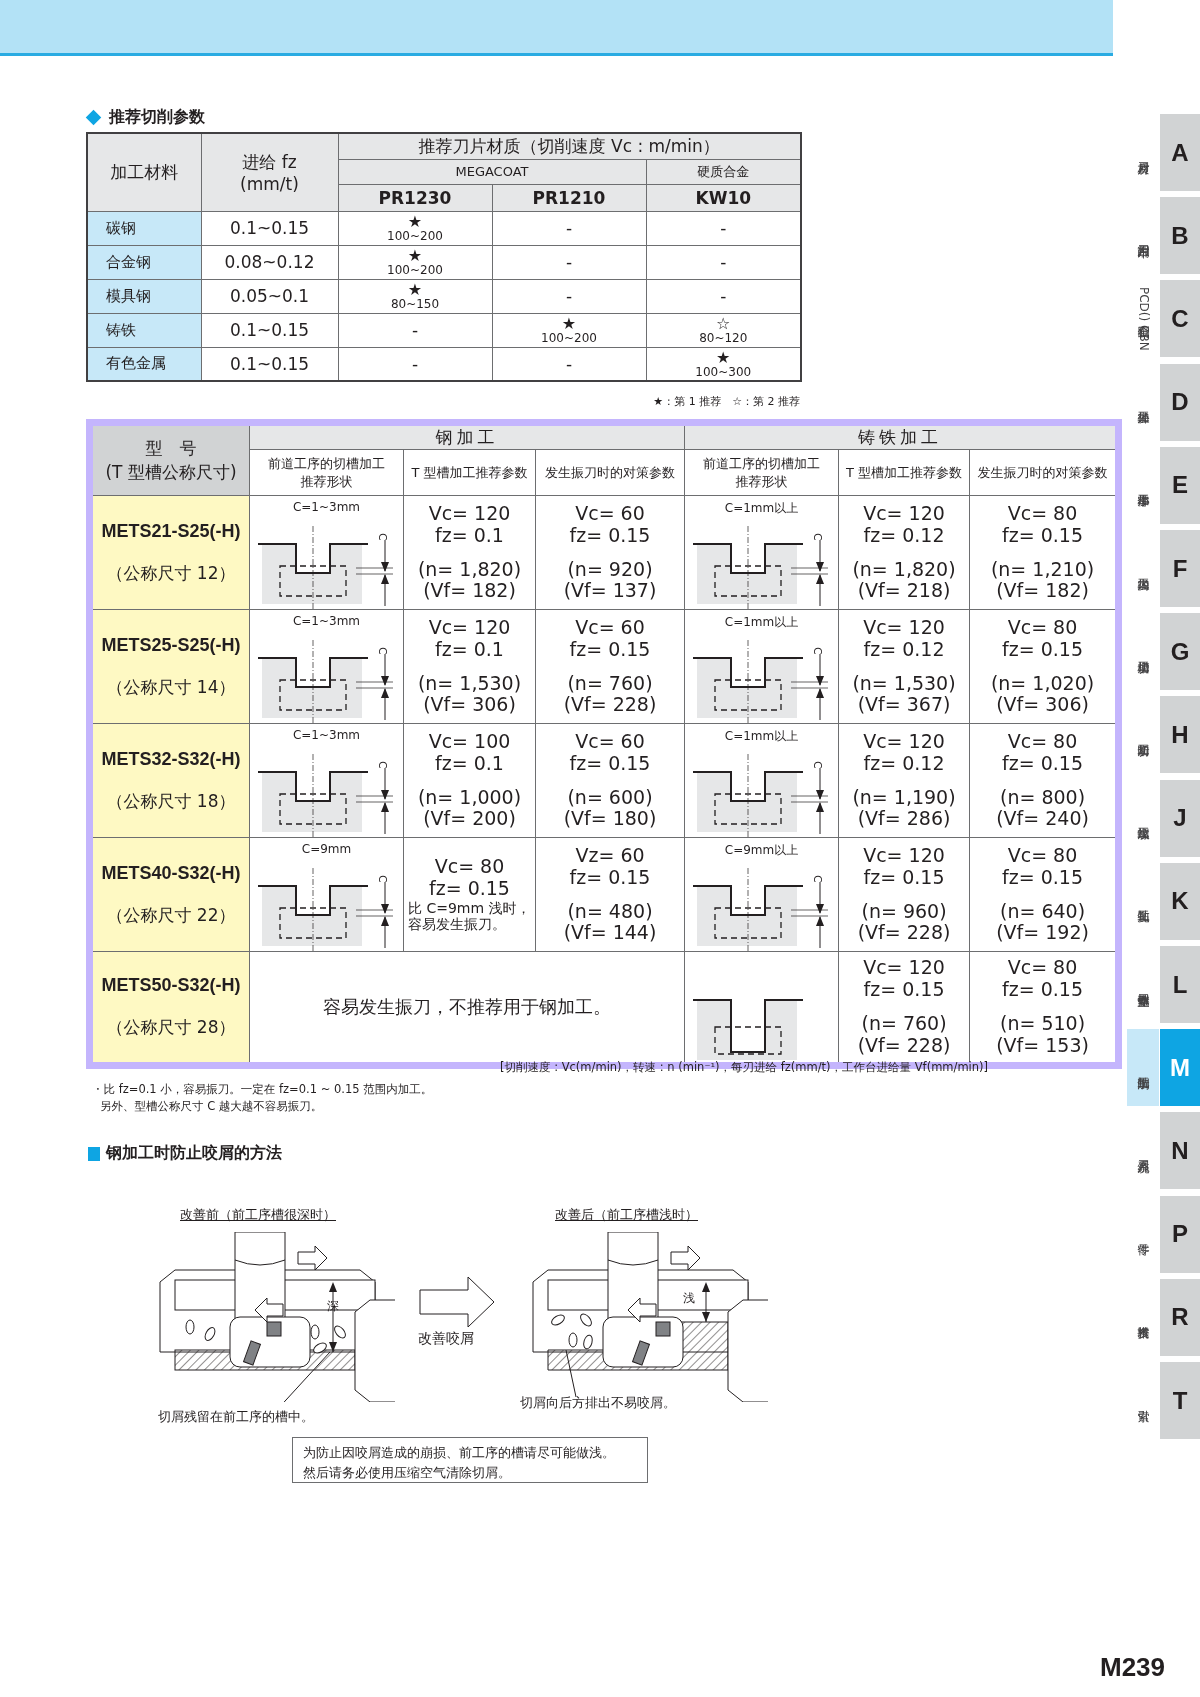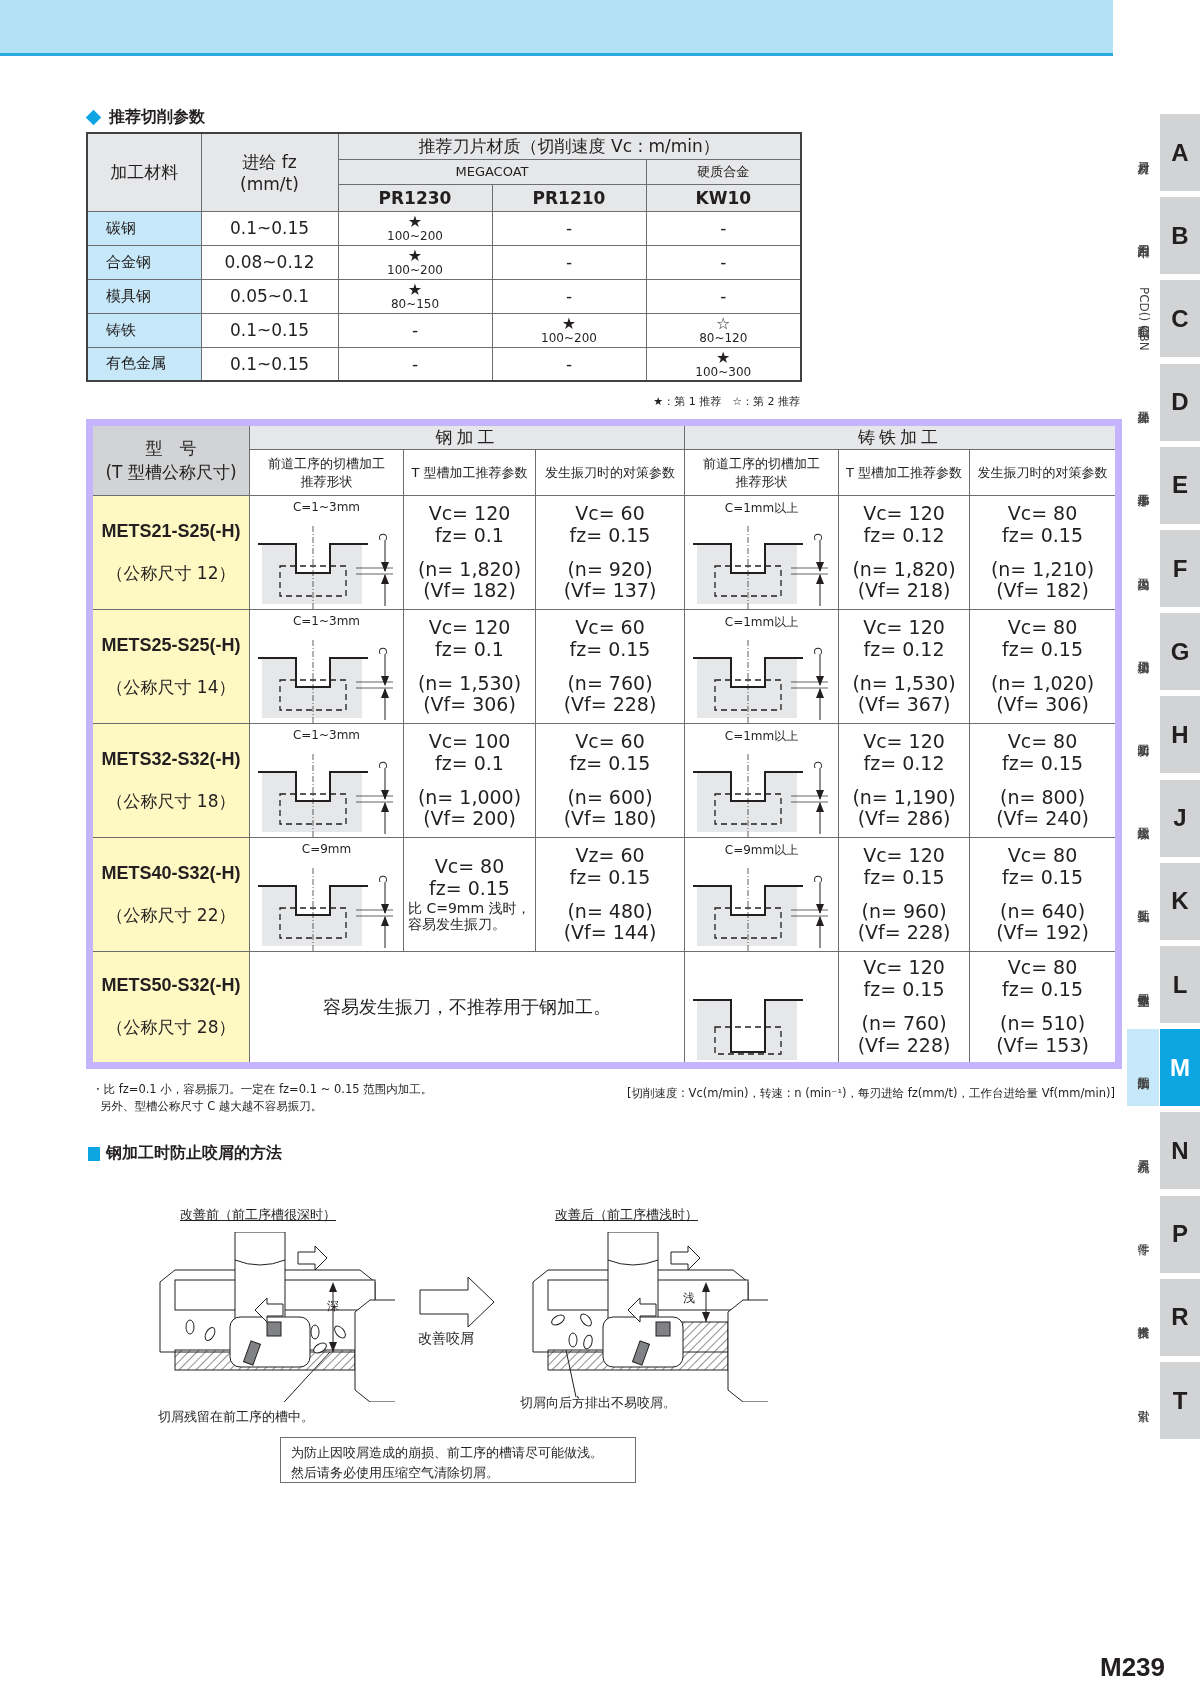--- a/index.html
+++ b/index.html
@@ -40,26 +40,26 @@
   .model-name { font-weight: bold; font-size: 18px; display: block; margin-bottom: 20px; font-family: "Liberation Sans", sans-serif; }
   .model-size { font-size: 17px; display: block; }
   .params { font-size: 19px; line-height: 1.15; }
   .params .gap { height: 12px; }
   .note-small { font-size: 14px; text-align: left; display: block; line-height: 1.2; padding-left: 4px; }
   .shape-cell { position: relative; padding: 0; }
   .shape-label { position: absolute; top: 4px; left: 0; right: 0; text-align: center; font-size: 12px; }
   .shape-cell svg { position: absolute; left: 8px; top: 20px; }
   .no-steel { font-size: 18px; }
 
-  .footnote-units { position: absolute; left: 500px; top: 1060px; width: 615px; text-align: right; font-size: 11.5px; margin-top: 26px; }
+  .footnote-units { position: absolute; left: 500px; top: 1060px; width: 615px; font-size: 11.5px; }
   .notes { position: absolute; left: 92px; top: 1081px; font-size: 11.5px; line-height: 1.45; }
 
   .illus-cap { position: absolute; font-size: 13px; text-decoration: underline; }
   .illus-txt { position: absolute; font-size: 13px; }
-  .tip-box { position: absolute; left: 280px; top: 1437px; width: 356px; height: 46px; border: 1px solid #6d6e70; font-size: 13px; padding: 5px 10px; line-height: 1.55; }
+  .tip-box { position: absolute; left: 292px; top: 1437px; width: 356px; height: 46px; border: 1px solid #6d6e70; font-size: 13px; padding: 5px 10px; line-height: 1.55; }
 
   
   .side-tab { position: absolute; left: 1127px; width: 73px; height: 77px; }
   .side-label { position: absolute; left: 0; top: 0; width: 32px; height: 77px; display: flex; align-items: center; justify-content: center;
                 writing-mode: vertical-rl; font-size: 12px; color: #414042; letter-spacing: 0px; }
   .side-letter { position: absolute; left: 33px; top: 0; width: 40px; height: 77px; background: #d1d3d4; display: flex; align-items: center; justify-content: center;
                  font-size: 24px; font-weight: bold; color: #231f20; font-family: "Liberation Sans", sans-serif; }
   .side-tab.active .side-label { background: #c7e8f8; }
   .side-tab.active .side-letter { background: #0ea5e3; color: #ffffff; }
 

